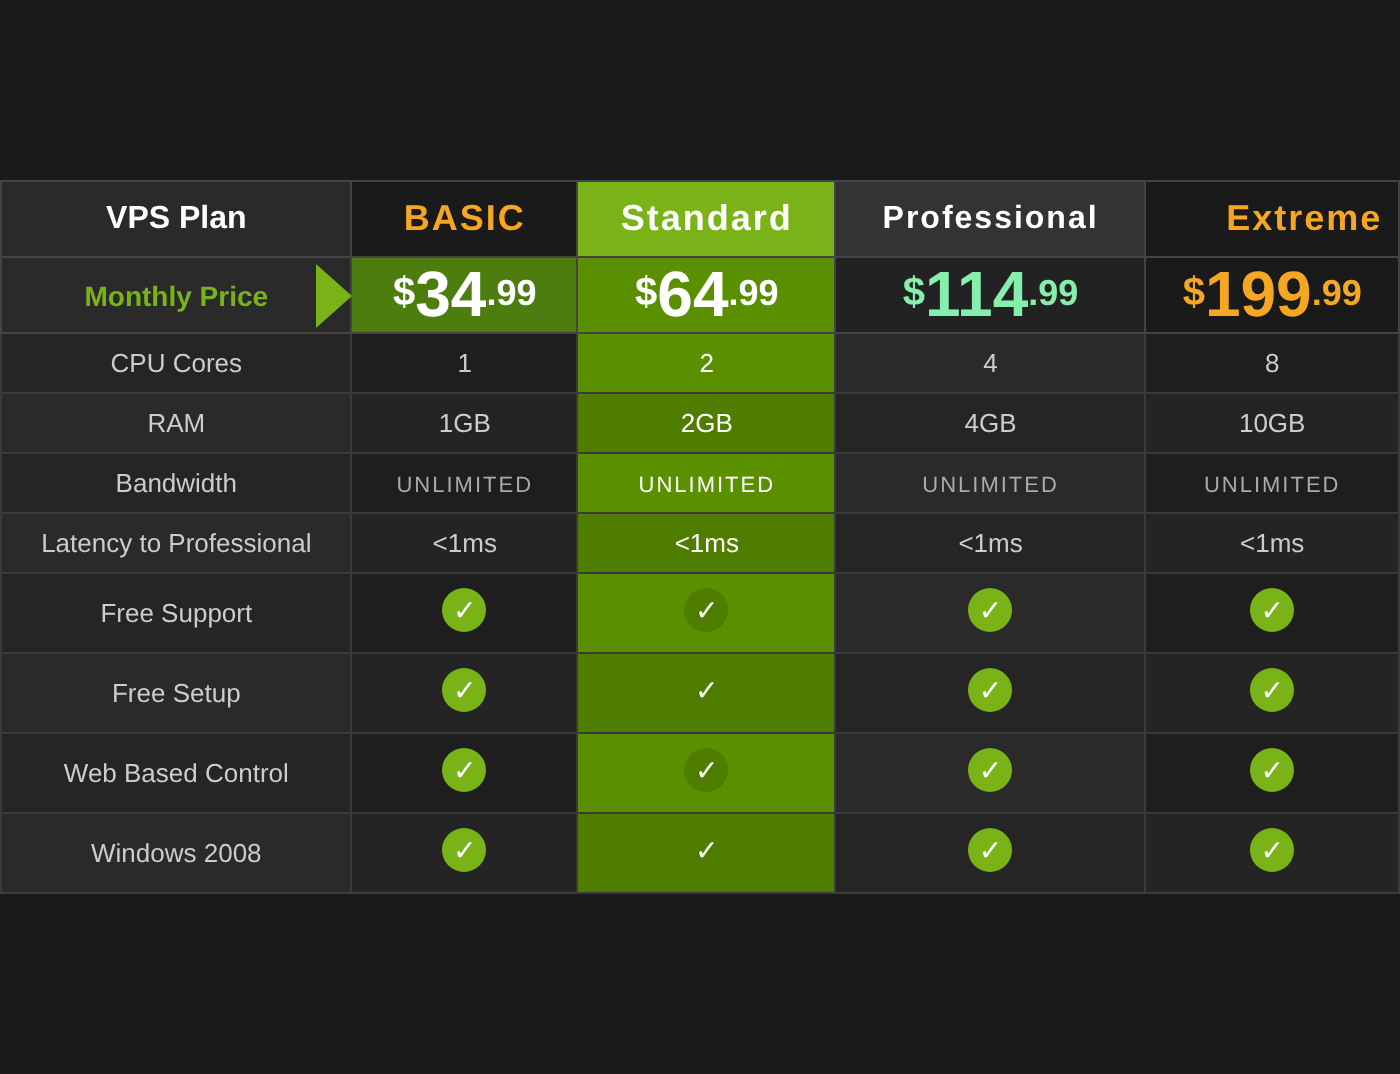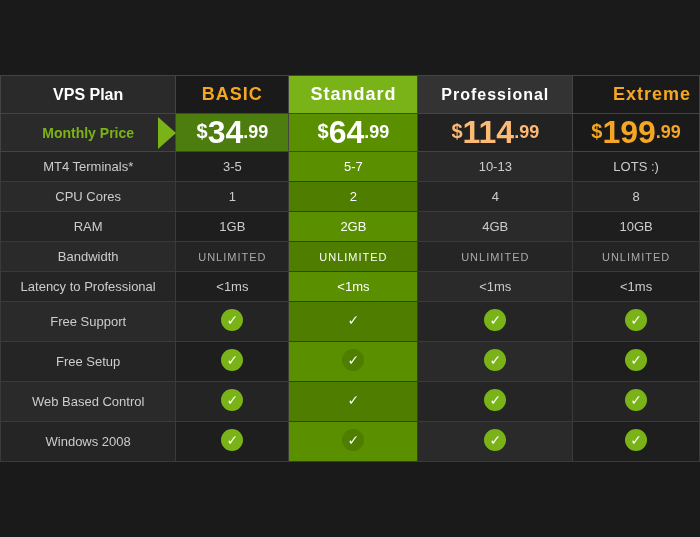--- a/index.html
+++ b/index.html
@@ -126,21 +126,21 @@
       font-weight: bold;
       vertical-align: super;
     }
     .price-cents {
       font-size: 18px;
       vertical-align: super;
       font-weight: bold;
     }
     .price-basic { color: #fff; }
     .price-standard { color: #fff; }
-    .price-professional { color: #fdba74; }
+    .price-professional { color: #86efac; }
     .price-extreme { color: #f5a623; }
 
     
     .arrow-indicator {
       position: absolute;
       left: -18px;
       top: 50%;
       transform: translateY(-50%);
       width: 0;
       height: 0;
@@ -274,27 +274,20 @@
           <span class="price-dollar">$</span><span class="price-value">114</span><span class="price-cents">.99</span>
         </span>
       </td>
       <td class="price-cell-extreme">
         <span class="price-extreme">
           <span class="price-dollar">$</span><span class="price-value">199</span><span class="price-cents">.99</span>
         </span>
       </td>
     </tr>
 
-  <tr class="data-row">
-        <td class="feature-cell">MT4 Terminals*</td>
-        <td class="cell-basic"><span class="cell-value">3-5</span></td>
-        <td class="cell-standard"><span class="cell-standard-value">5-7</span></td>
-        <td class="cell-professional"><span class="cell-value">10-13</span></td>
-        <td class="cell-extreme"><span class="cell-value">LOTS :)</span></td>
-      </tr>
       <tr class="data-row">
         <td class="feature-cell">CPU Cores</td>
         <td class="cell-basic"><span class="cell-value">1</span></td>
         <td class="cell-standard"><span class="cell-standard-value">2</span></td>
         <td class="cell-professional"><span class="cell-value">4</span></td>
         <td class="cell-extreme"><span class="cell-value">8</span></td>
       </tr>
       <tr class="data-row">
         <td class="feature-cell">RAM</td>
         <td class="cell-basic"><span class="cell-value">1GB</span></td>

